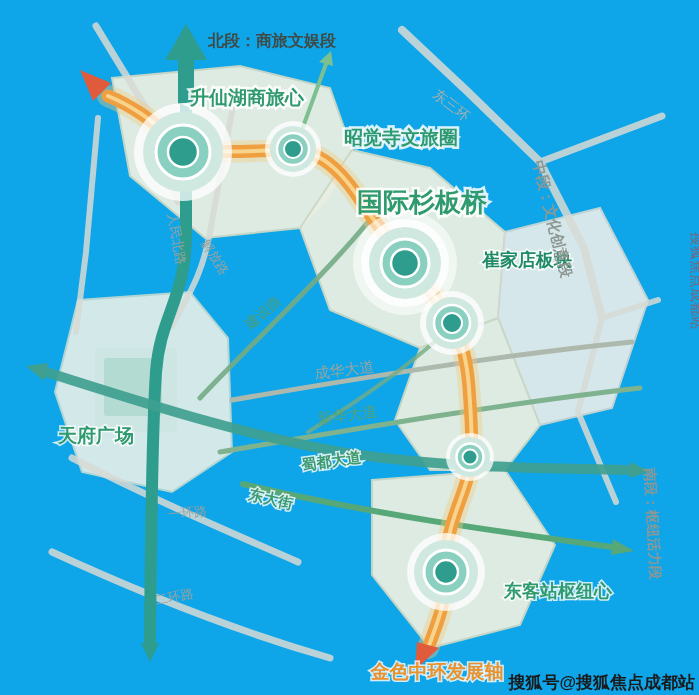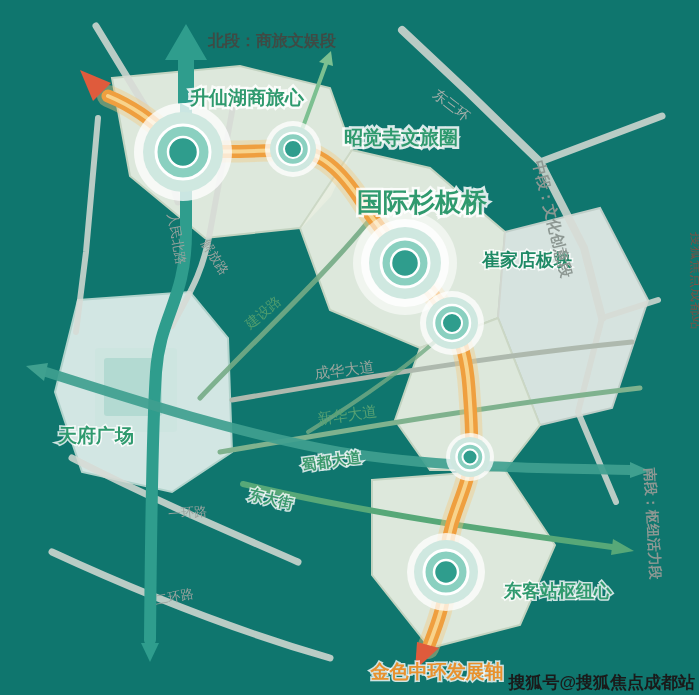--- a/index.html
+++ b/index.html
@@ -1,16 +1,16 @@
 <!DOCTYPE html>
 <html><head>
 <meta charset="utf-8">
 <style>
   html,body{margin:0;padding:0;background:#ffffff;}
-  .stage{position:relative;width:699px;height:695px;background:#0f766e;overflow:hidden;
+  .stage{position:relative;width:699px;height:695px;background:#0ea5e9;overflow:hidden;
          font-family:"Liberation Sans","DejaVu Sans",sans-serif;}
   svg{display:block;}
   .lbl{font-family:"Liberation Sans","DejaVu Sans",sans-serif;}
   .halo{paint-order:stroke;stroke:#ffffff;stroke-opacity:.85;stroke-width:5px;}
   .halo-sm{paint-order:stroke;stroke:#ffffff;stroke-opacity:.8;stroke-width:3px;}
 </style>
 </head>
 <body>
 
 <div class="stage">

